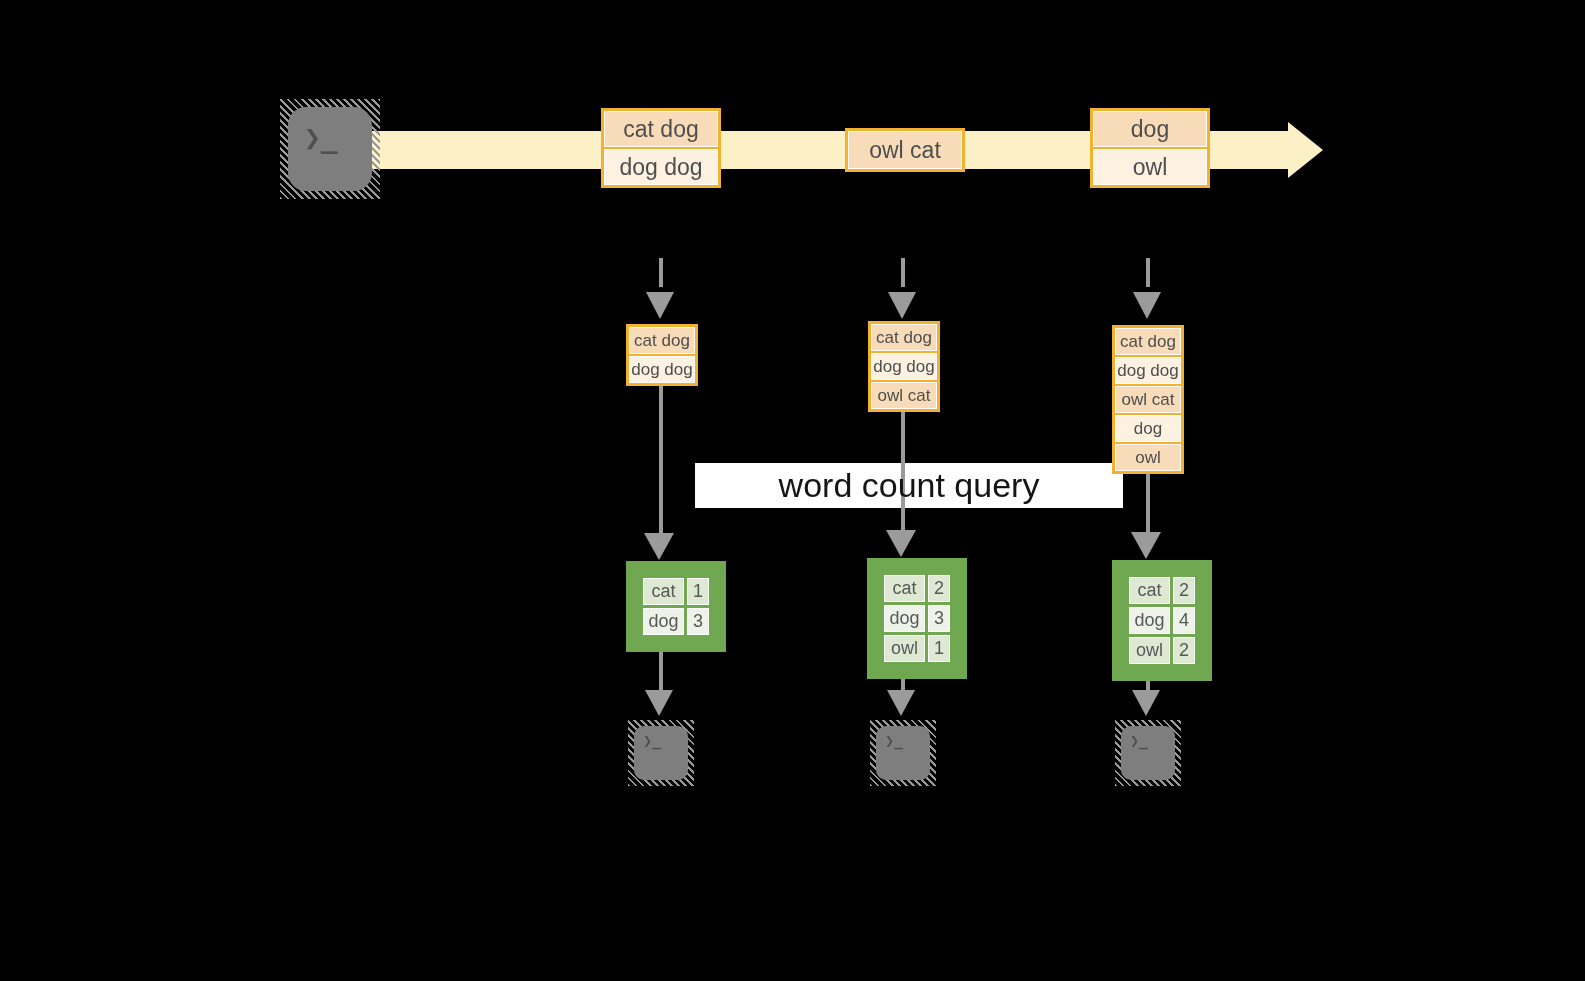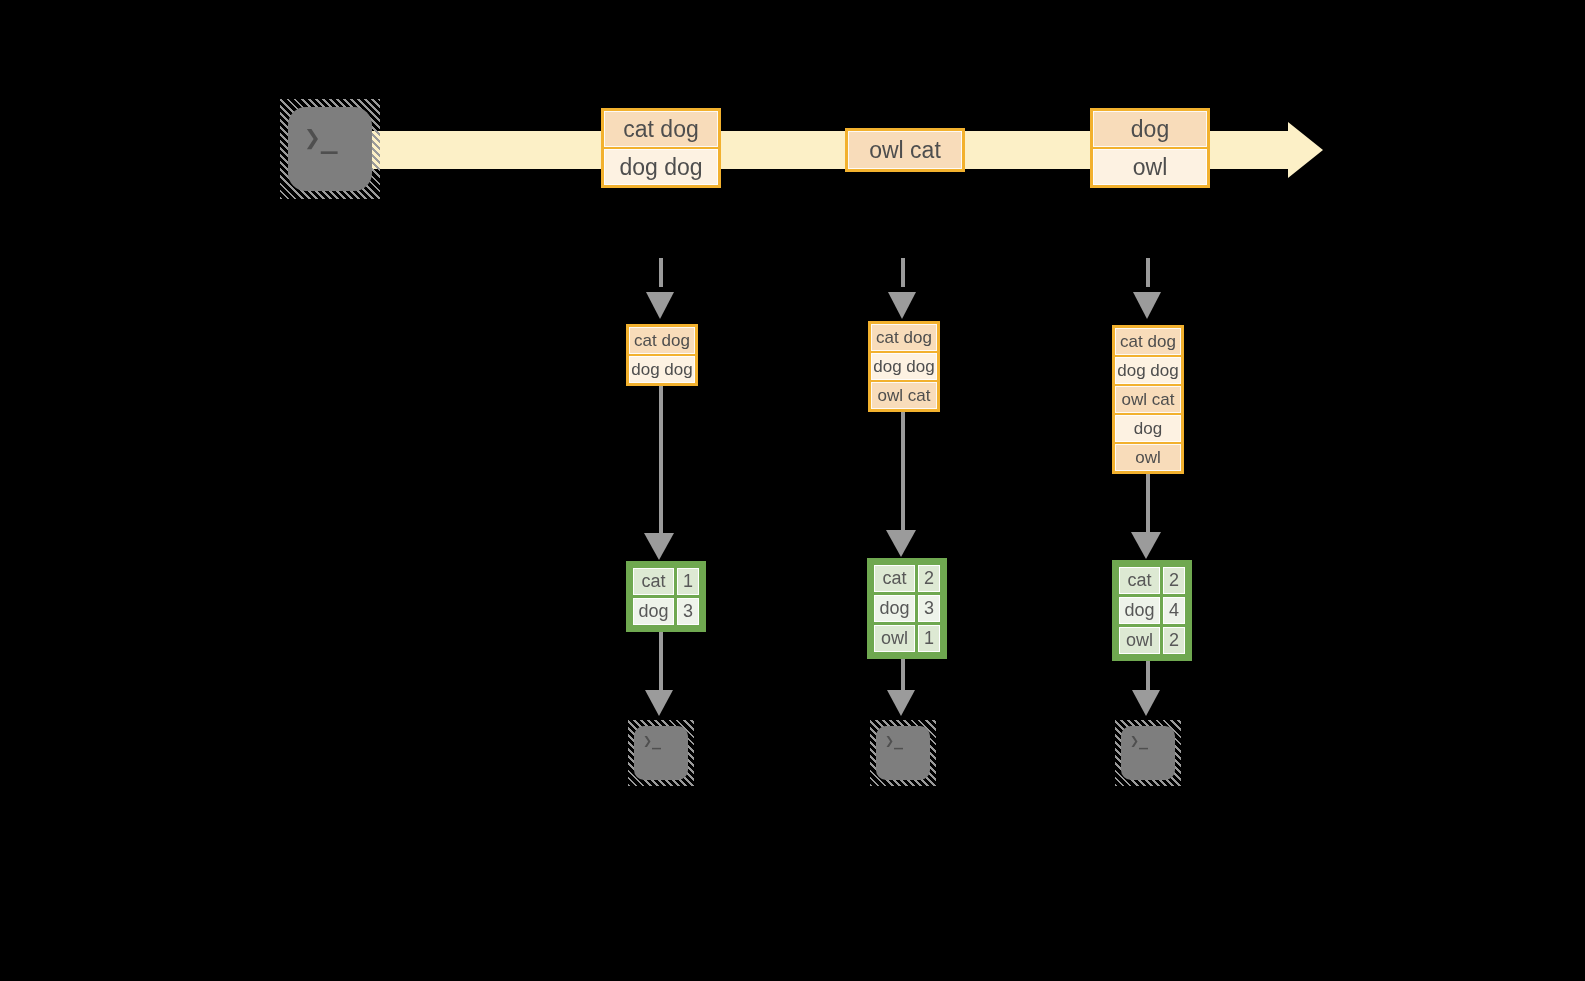--- a/index.html
+++ b/index.html
@@ -35,35 +35,38 @@
   .cream{background:#fdf2e2;}
   
   .vline{position:absolute;width:4px;background:#9b9b9b;z-index:2;}
   .vhead{position:absolute;width:0;height:0;border-left:15px solid transparent;
     border-right:15px solid transparent;border-top:27px solid #9b9b9b;z-index:2;}
   
   .banner{position:absolute;left:695px;top:463px;width:428px;height:45px;background:#ffffff;
     display:flex;align-items:center;justify-content:center;}
   .banner span{position:relative;z-index:3;font-size:34px;color:#151515;}
   
-  .gtable{position:absolute;background:#6fa850;padding:7px;display:grid;
+  .gtable{position:absolute;background:#6fa850;padding:17px;display:grid;
     grid-template-columns:41px 22px;gap:3px;z-index:4;}
   .gcell{border:1px solid #ffffff;height:27px;box-sizing:border-box;display:flex;align-items:center;
     justify-content:center;font-size:18px;color:#585858;}
   .g-dark{background:#dde9d3;}
   .g-light{background:#eef3ea;}
 </style>
 </head>
 <body>
 
 <div class="canvas">
 
   <div class="shaft"></div>
   <div class="shaft-head"></div>
 
+  <div class="banner">
+    <span>word count query</span>
+  </div>
 
   <div class="hatch term-lg" style="left:280px;top:99px;">
     <div class="term-inner">
       <span class="glyph">❯_</span>
     </div>
   </div>
 
   <div class="obox" style="left:601px;top:108px;width:120px;">
     <div class="ocell big peach">cat dog</div>
     <div class="ocell big cream">dog dog</div>

